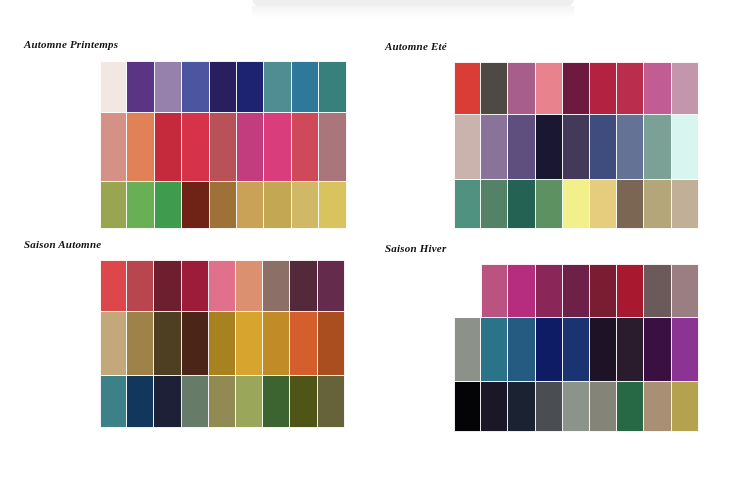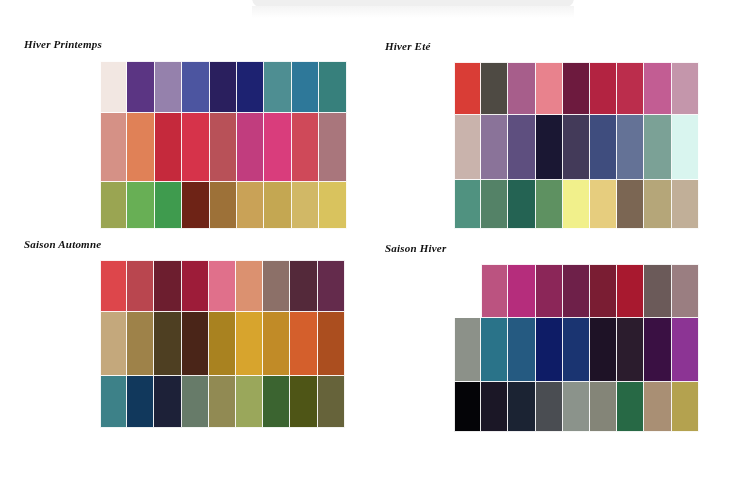--- a/index.html
+++ b/index.html
@@ -96,21 +96,21 @@
   #block-hiver .row-1 .swatch { height: 64px; }
   #block-hiver .row-2 .swatch { height: 50px; }
 </style>
 </head>
 <body>
 
 <div id="top-banner"></div>
 <div id="top-banner-fade"></div>
 
 <div class="season-block" id="block-printemps">
-  <div class="season-title">Hiver Printemps</div>
+  <div class="season-title">Automne Printemps</div>
   <div class="palette">
     <div class="pal-row row-0">
         <span class="swatch" title="#f2e7e2" style="background-color: rgb(242, 231, 226);"></span>
         <span class="swatch" title="#5b3583" style="background-color: rgb(91, 53, 131);"></span>
         <span class="swatch" title="#9581ac" style="background-color: rgb(149, 129, 172);"></span>
         <span class="swatch" title="#4c55a0" style="background-color: rgb(76, 85, 160);"></span>
         <span class="swatch" title="#2a1f5e" style="background-color: rgb(42, 31, 94);"></span>
         <span class="swatch" title="#1d2271" style="background-color: rgb(29, 34, 113);"></span>
         <span class="swatch" title="#4e8e92" style="background-color: rgb(78, 142, 146);"></span>
         <span class="swatch" title="#2e7899" style="background-color: rgb(46, 120, 153);"></span>
@@ -135,21 +135,21 @@
         <span class="swatch" title="#9d7138" style="background-color: rgb(157, 113, 56);"></span>
         <span class="swatch" title="#c9a257" style="background-color: rgb(201, 162, 87);"></span>
         <span class="swatch" title="#c4a752" style="background-color: rgb(196, 167, 82);"></span>
         <span class="swatch" title="#d1b866" style="background-color: rgb(209, 184, 102);"></span>
         <span class="swatch" title="#d9c35e" style="background-color: rgb(217, 195, 94);"></span>
       </div>
   </div>
 </div>
 
 <div class="season-block" id="block-ete">
-  <div class="season-title">Hiver Eté</div>
+  <div class="season-title">Automne Eté</div>
   <div class="palette">
     <div class="pal-row row-0">
         <span class="swatch" title="#d93d36" style="background-color: rgb(217, 61, 54);"></span>
         <span class="swatch" title="#4e4a43" style="background-color: rgb(78, 74, 67);"></span>
         <span class="swatch" title="#a75e8b" style="background-color: rgb(167, 94, 139);"></span>
         <span class="swatch" title="#e8828d" style="background-color: rgb(232, 130, 141);"></span>
         <span class="swatch" title="#6d1a3e" style="background-color: rgb(109, 26, 62);"></span>
         <span class="swatch" title="#b32341" style="background-color: rgb(179, 35, 65);"></span>
         <span class="swatch" title="#bb2d4c" style="background-color: rgb(187, 45, 76);"></span>
         <span class="swatch" title="#c25d93" style="background-color: rgb(194, 93, 147);"></span>

